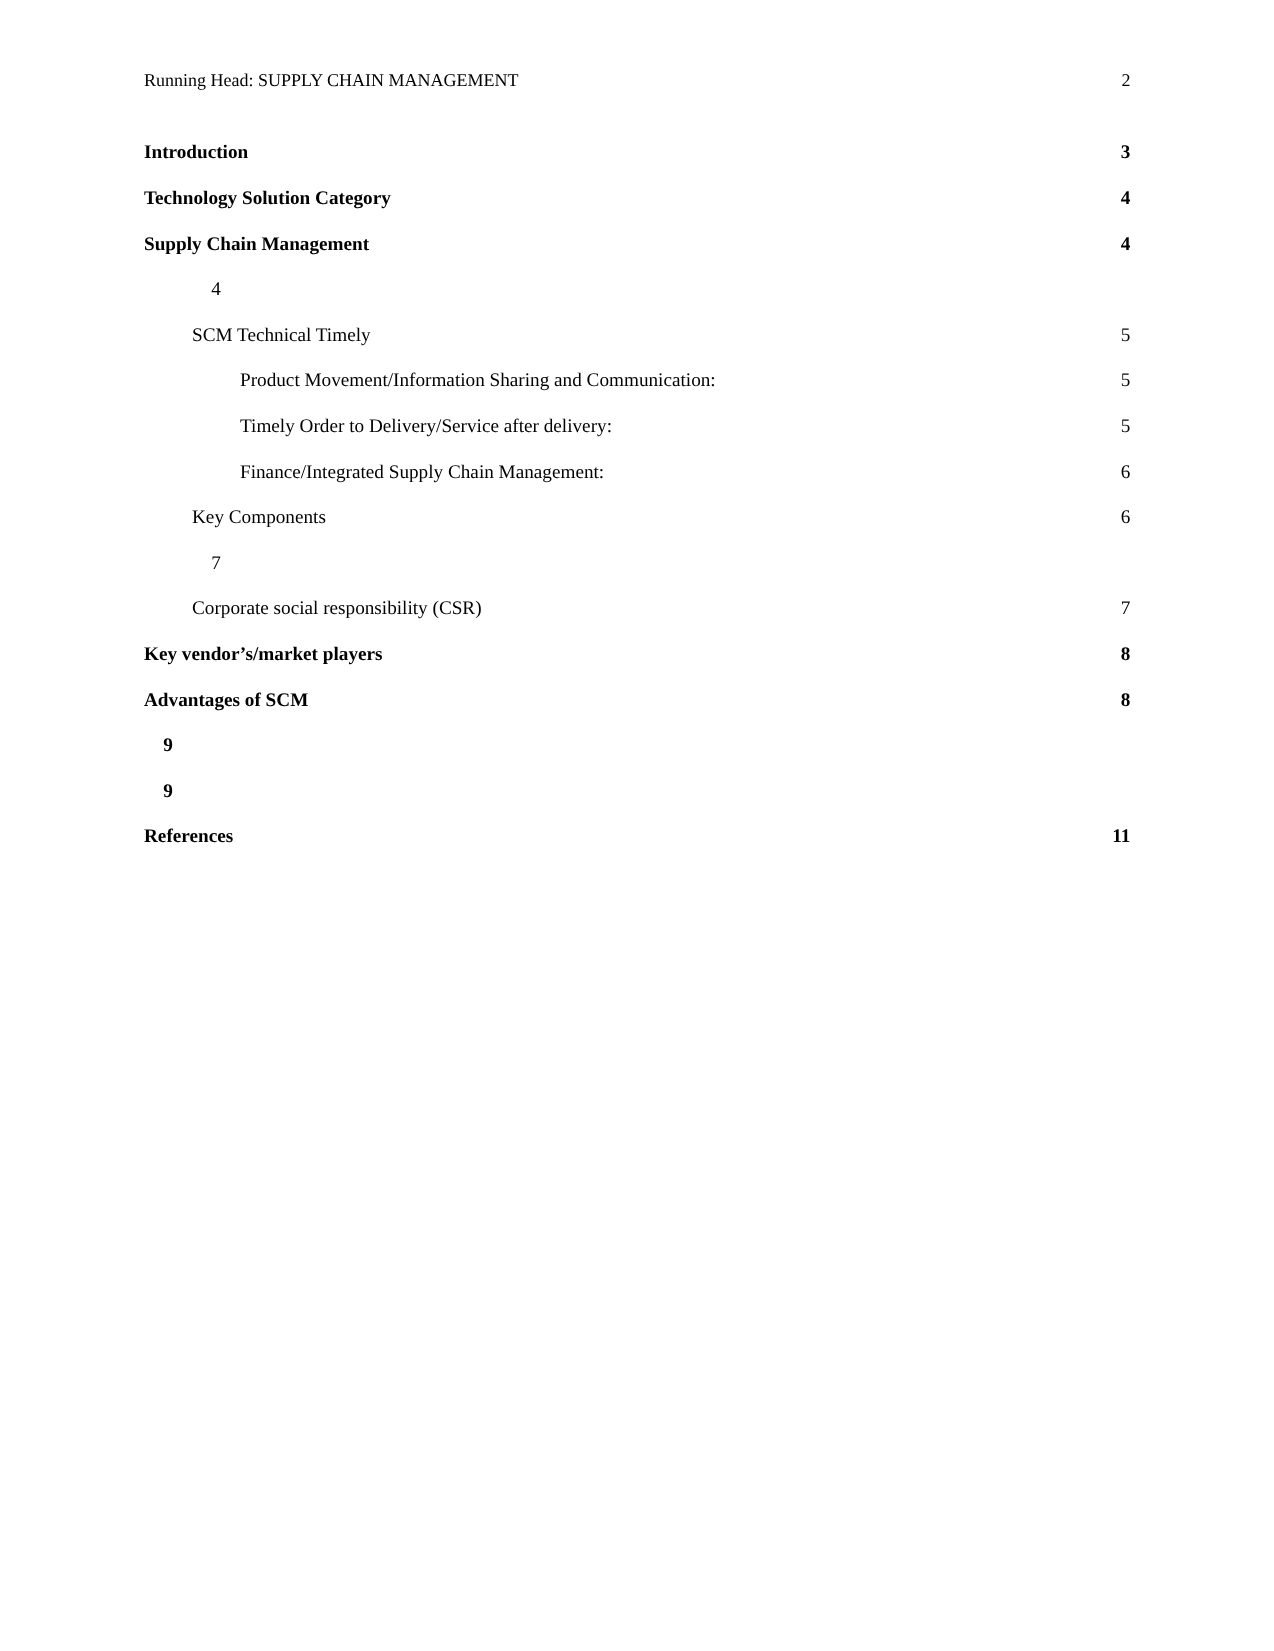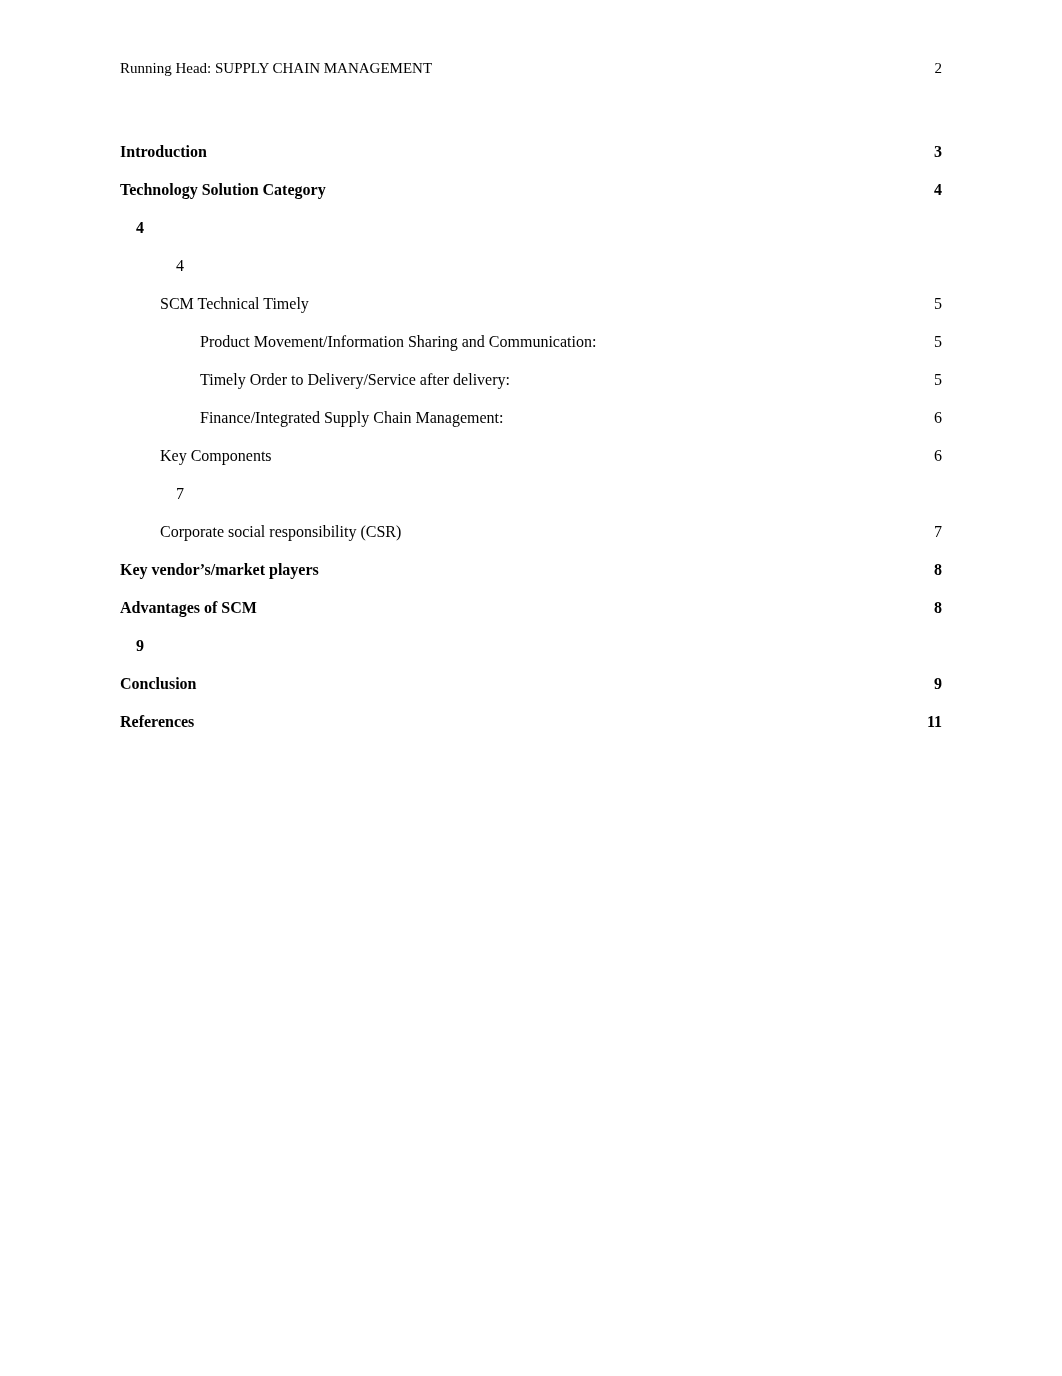--- a/index.html
+++ b/index.html
@@ -20,21 +20,21 @@
       min-height: 1376px;
       background: #ffffff;
       padding: 60px 120px 80px 120px;
       position: relative;
     }
 
     .running-head {
       display: flex;
       justify-content: space-between;
       align-items: baseline;
-      margin-bottom: 56px;
+      margin-bottom: 32px;
       font-size: 15px;
       font-style: normal;
     }
 
     .toc-row {
       display: flex;
       justify-content: space-between;
       align-items: center;
       width: 100%;
       padding: 10px 0;
@@ -80,20 +80,21 @@
   <div class="toc-container" id="toc-container">
   <div class="toc-row bold-entry">
         <span class="toc-label">Introduction</span>
         <span class="toc-page">3</span>
       </div>
       <div class="toc-row bold-entry">
         <span class="toc-label">Technology Solution Category</span>
         <span class="toc-page">4</span>
       </div>
       <div class="toc-row bold-entry">
+        <span class="toc-label">Supply Chain Management</span>
         <span class="toc-page">4</span>
       </div>
       <div class="toc-row indent-1">
         <span class="toc-page">4</span>
       </div>
       <div class="toc-row indent-1">
         <span class="toc-label">SCM Technical Timely</span>
         <span class="toc-page">5</span>
       </div>
       <div class="toc-row indent-2">
@@ -124,21 +125,20 @@
         <span class="toc-page">8</span>
       </div>
       <div class="toc-row bold-entry">
         <span class="toc-label">Advantages of SCM</span>
         <span class="toc-page">8</span>
       </div>
       <div class="toc-row bold-entry">
         <span class="toc-page">9</span>
       </div>
       <div class="toc-row bold-entry">
-        <span class="toc-label">Conclusion</span>
         <span class="toc-page">9</span>
       </div>
       <div class="toc-row bold-entry">
         <span class="toc-label">References</span>
         <span class="toc-page">11</span>
       </div>
     </div>
 </div>
 
 </body></html>

